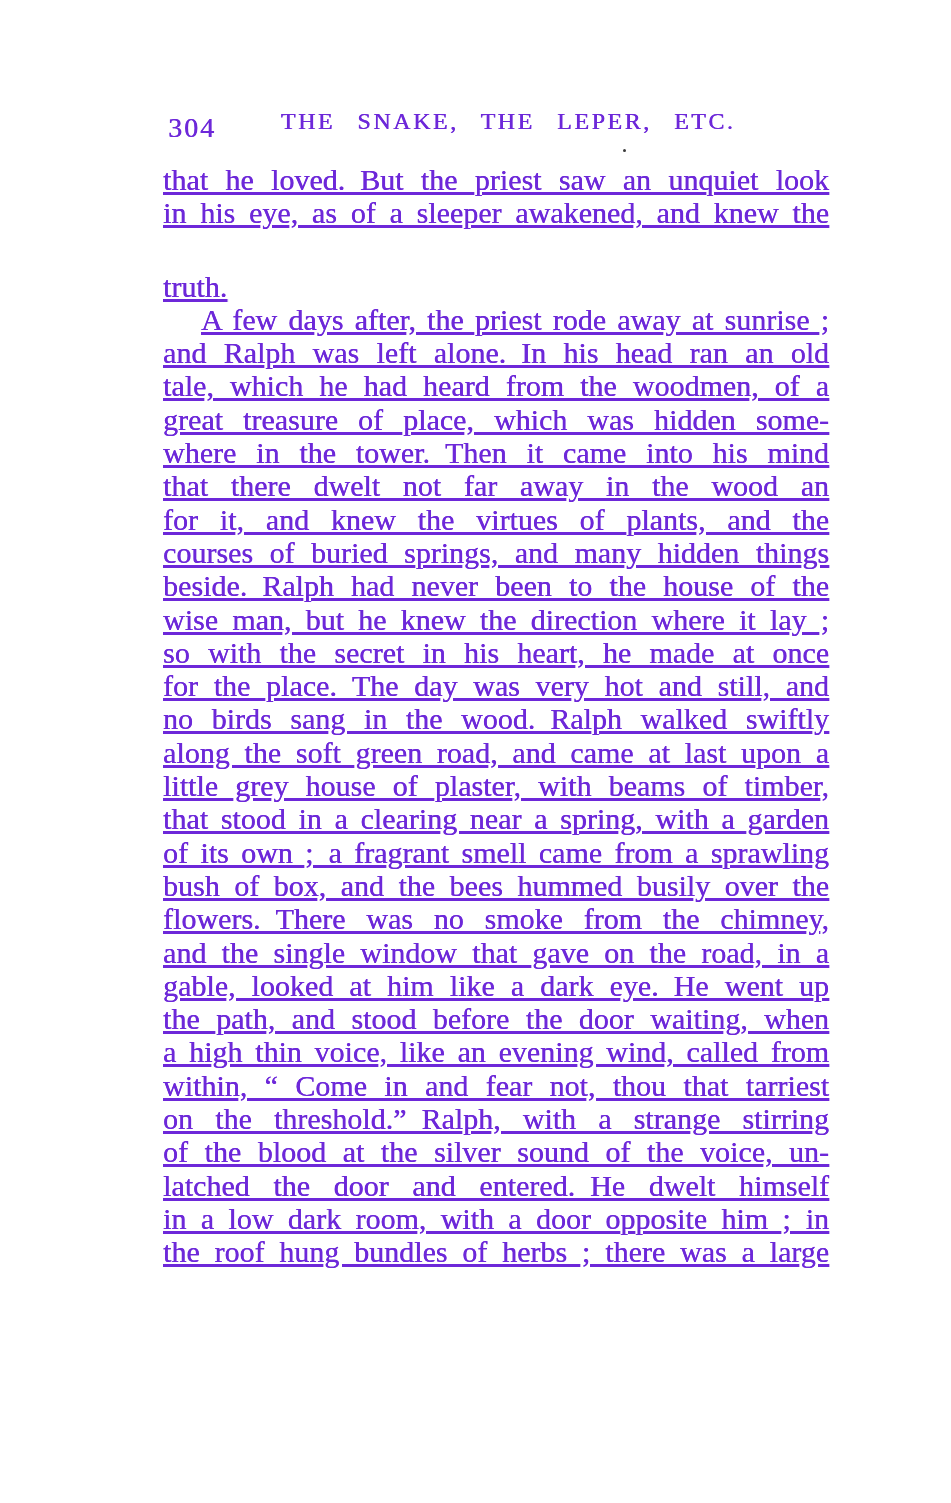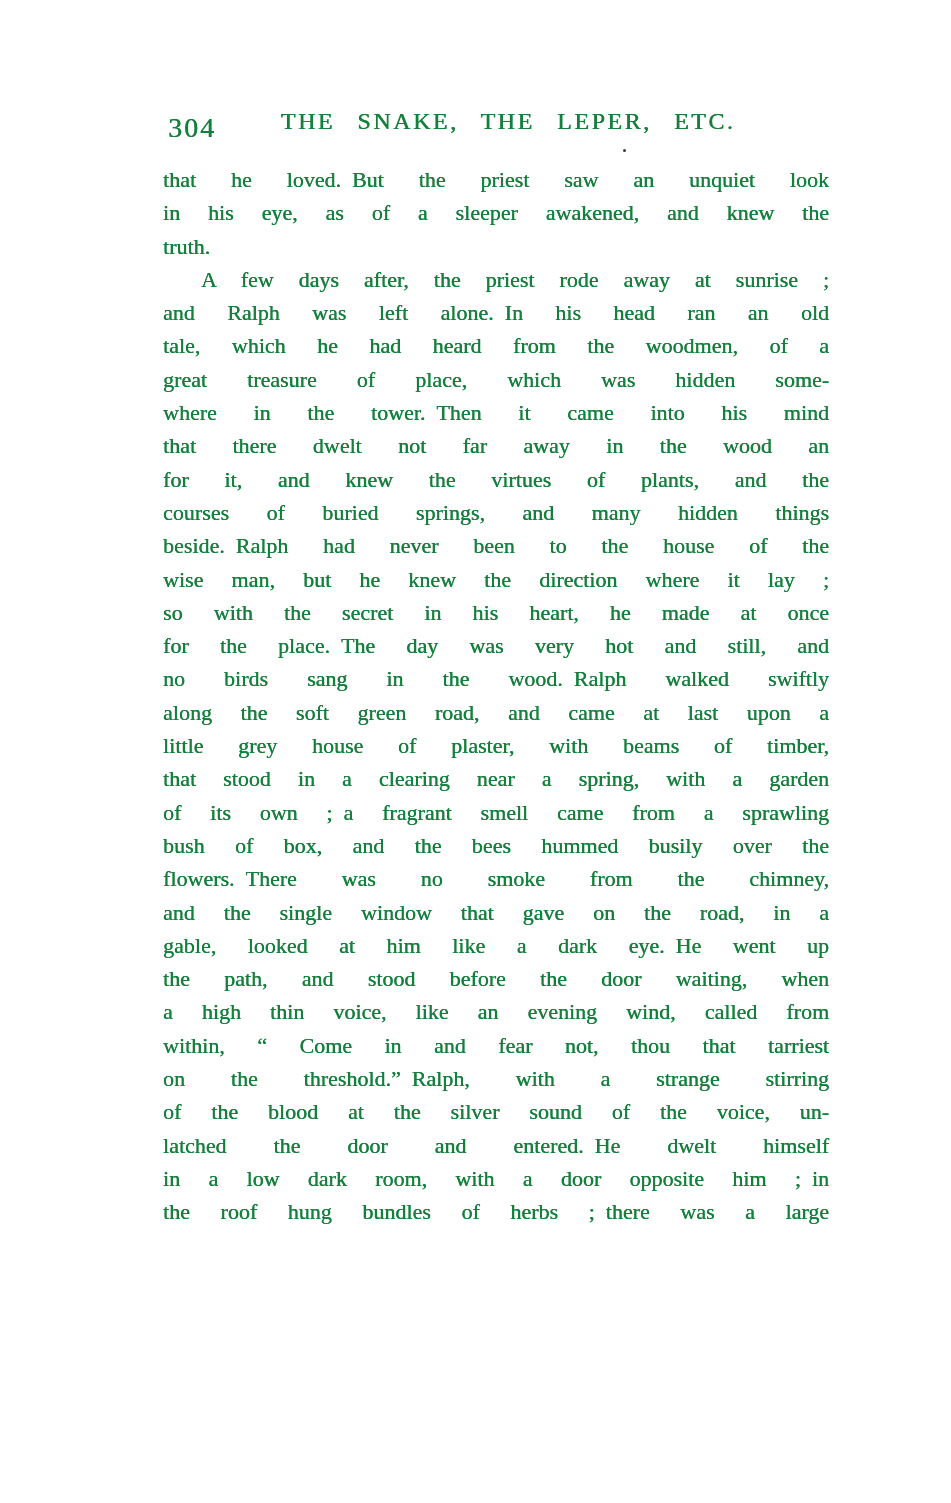--- a/index.html
+++ b/index.html
@@ -7,21 +7,21 @@
     padding: 0;
     background: #ffffff;
   }
   .sheet {
     position: relative;
     width: 951px;
     height: 1503px;
     background: #ffffff;
     overflow: hidden;
     font-family: "Liberation Serif", "DejaVu Serif", serif;
-    color: #15803d;
+    color: #6d28d9;
   }
   
   .header-row {
     position: absolute;
     left: 163px;
     top: 108px;
     width: 666px;
     height: 36px;
   }
   .page-number {
@@ -56,29 +56,30 @@
   }
   
   .page-body {
     position: absolute;
     left: 163px;
     top: 163px;
     width: 666px;
   }
   .paragraph { margin: 0; }
   .line {
-    font-size: 22px;
+    font-size: 30px;
     line-height: 33.3px;
     text-align: justify;
     text-align-last: justify;
     text-shadow: 0.35px 0 0 currentColor;
     word-spacing: 1.5px;
+    text-decoration: underline;
   }
   .line.indent { text-indent: 38px; }
-  .line.para-end { text-align-last: left; }
+  .line.para-end { text-align-last: left; margin-top: 40px; }
 </style>
 </head>
 <body>
 
 <div class="sheet">
 
   <div class="header-row">
     <span class="page-number">304</span>
     <span class="header-title">THE SNAKE, THE LEPER, ETC.</span>
   </div>

